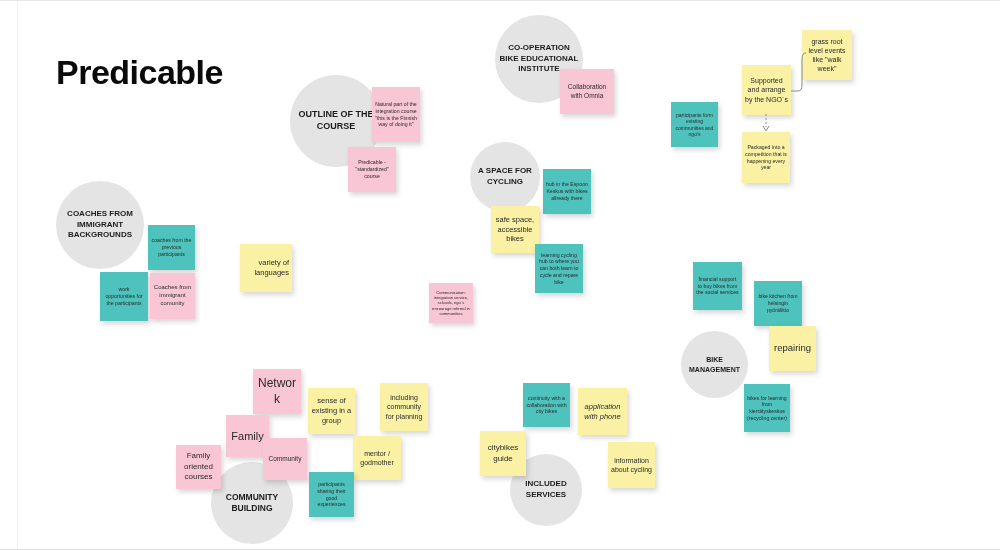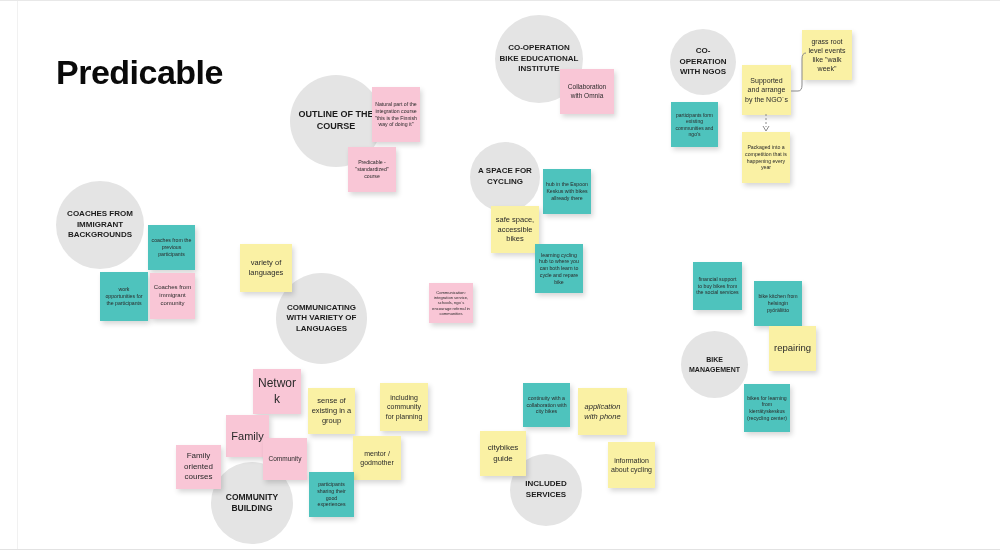--- a/index.html
+++ b/index.html
@@ -84,21 +84,20 @@
 
   <div class="title" style="left:56px; top:52px; font-size:34px;">Predicable</div>
 
   <div class="bubble" style="left:290px; top:74px; width:92px; height:92px; font-size:9px;">OUTLINE OF THE COURSE</div>
   <div class="note pink" style="left:372px; top:86px; width:48px; height:55px; font-size:5.2px;">Natural part of the integration course "this is the Finnish way of doing it"</div>
   <div class="note pink" style="left:348px; top:146px; width:48px; height:45px; font-size:5.2px;">Predicable - "standardized" course</div>
 
   <div class="bubble" style="left:495px; top:14px; width:88px; height:88px; font-size:8px;">CO-OPERATION BIKE EDUCATIONAL INSTITUTE</div>
   <div class="note pink" style="left:560px; top:68px; width:54px; height:45px; font-size:6.5px;">Collaboration with Omnia</div>
 
-  <div class="bubble" style="left:670px; top:28px; width:66px; height:66px; font-size:8px;">CO-OPERATION WITH NGOS</div>
   <div class="note yellow" style="left:742px; top:64px; width:49px; height:50px; font-size:7px;">Supported and arrange by the NGO´s</div>
   <div class="note yellow" style="left:802px; top:29px; width:50px; height:50px; font-size:7px;">grass root level events like "walk week"</div>
   <div class="note yellow" style="left:742px; top:131px; width:48px; height:51px; font-size:5.2px;">Packaged into a competition that is happening every year</div>
   <div class="note teal" style="left:671px; top:101px; width:47px; height:45px; font-size:5px;">participants form existing communities and ngo's</div>
 
   <svg class="connector" style="left:789px; top:50px; width:20px; height:46px;">
     <path d="M 2 40 L 9 40 Q 13 40 13 34 L 13 8 Q 13 2 17 2"></path>
   </svg>
   <svg class="connector" style="left:760px; top:113px; width:14px; height:20px;">
     <line x1="6" y1="0" x2="6" y2="13" stroke-dasharray="2,2"></line>
@@ -108,22 +107,21 @@
   <div class="bubble" style="left:56px; top:180px; width:88px; height:88px; font-size:8px;">COACHES FROM IMMIGRANT BACKGROUNDS</div>
   <div class="note teal" style="left:148px; top:224px; width:47px; height:45px; font-size:5.2px;">coaches from the previous participants</div>
   <div class="note teal" style="left:100px; top:271px; width:48px; height:49px; font-size:5.2px;">work opportunities for the participants</div>
   <div class="note pink" style="left:150px; top:272px; width:45px; height:46px; font-size:6px;">Coaches from immigrant comunity</div>
 
   <div class="bubble" style="left:470px; top:141px; width:70px; height:70px; font-size:8px;">A SPACE FOR CYCLING</div>
   <div class="note teal" style="left:543px; top:168px; width:48px; height:45px; font-size:5.2px;">hub in the Espoon Keskus with bikes allready there</div>
   <div class="note yellow" style="left:491px; top:205px; width:48px; height:47px; font-size:7.5px;">safe space, accessible bikes</div>
   <div class="note teal" style="left:535px; top:243px; width:48px; height:49px; font-size:5.2px;">learning cycling hub to where you can both learn to cycle and repare bike</div>
 
-  <div class="bubble" style="left:276px; top:272px; width:91px; height:91px; font-size:8px;">COMMUNICATING WITH VARIETY OF LANGUAGES</div>
-  <div class="note yellow" style="left:240px; top:243px; width:52px; height:48px; font-size:7.5px;">variety of languages</div>
+  <div class="note yellow" style="left:240px; top:243px; width:52px; height:48px; font-size:7.5px;text-align:right;">variety of languages</div>
   <div class="note pink" style="left:429px; top:282px; width:44px; height:40px; font-size:4.1px;">Communication: integration service, schools, ngo´s encourage referral in communities</div>
 
   <div class="bubble" style="left:211px; top:461px; width:82px; height:82px; font-size:8.5px;">COMMUNITY BUILDING</div>
   <div class="note pink" style="left:253px; top:368px; width:48px; height:45px; font-size:12px;">Network</div>
   <div class="note pink" style="left:226px; top:414px; width:43px; height:42px; font-size:11px;">Family</div>
   <div class="note pink" style="left:263px; top:437px; width:44px; height:42px; font-size:6.5px;">Community</div>
   <div class="note pink" style="left:176px; top:444px; width:45px; height:44px; font-size:8px;">Family oriented courses</div>
   <div class="note yellow" style="left:308px; top:387px; width:47px; height:46px; font-size:7.5px;">sense of existing in a group</div>
   <div class="note yellow" style="left:380px; top:382px; width:48px; height:48px; font-size:7px;">including community for planning</div>
   <div class="note yellow" style="left:353px; top:435px; width:48px; height:44px; font-size:7px;">mentor / godmother</div>

